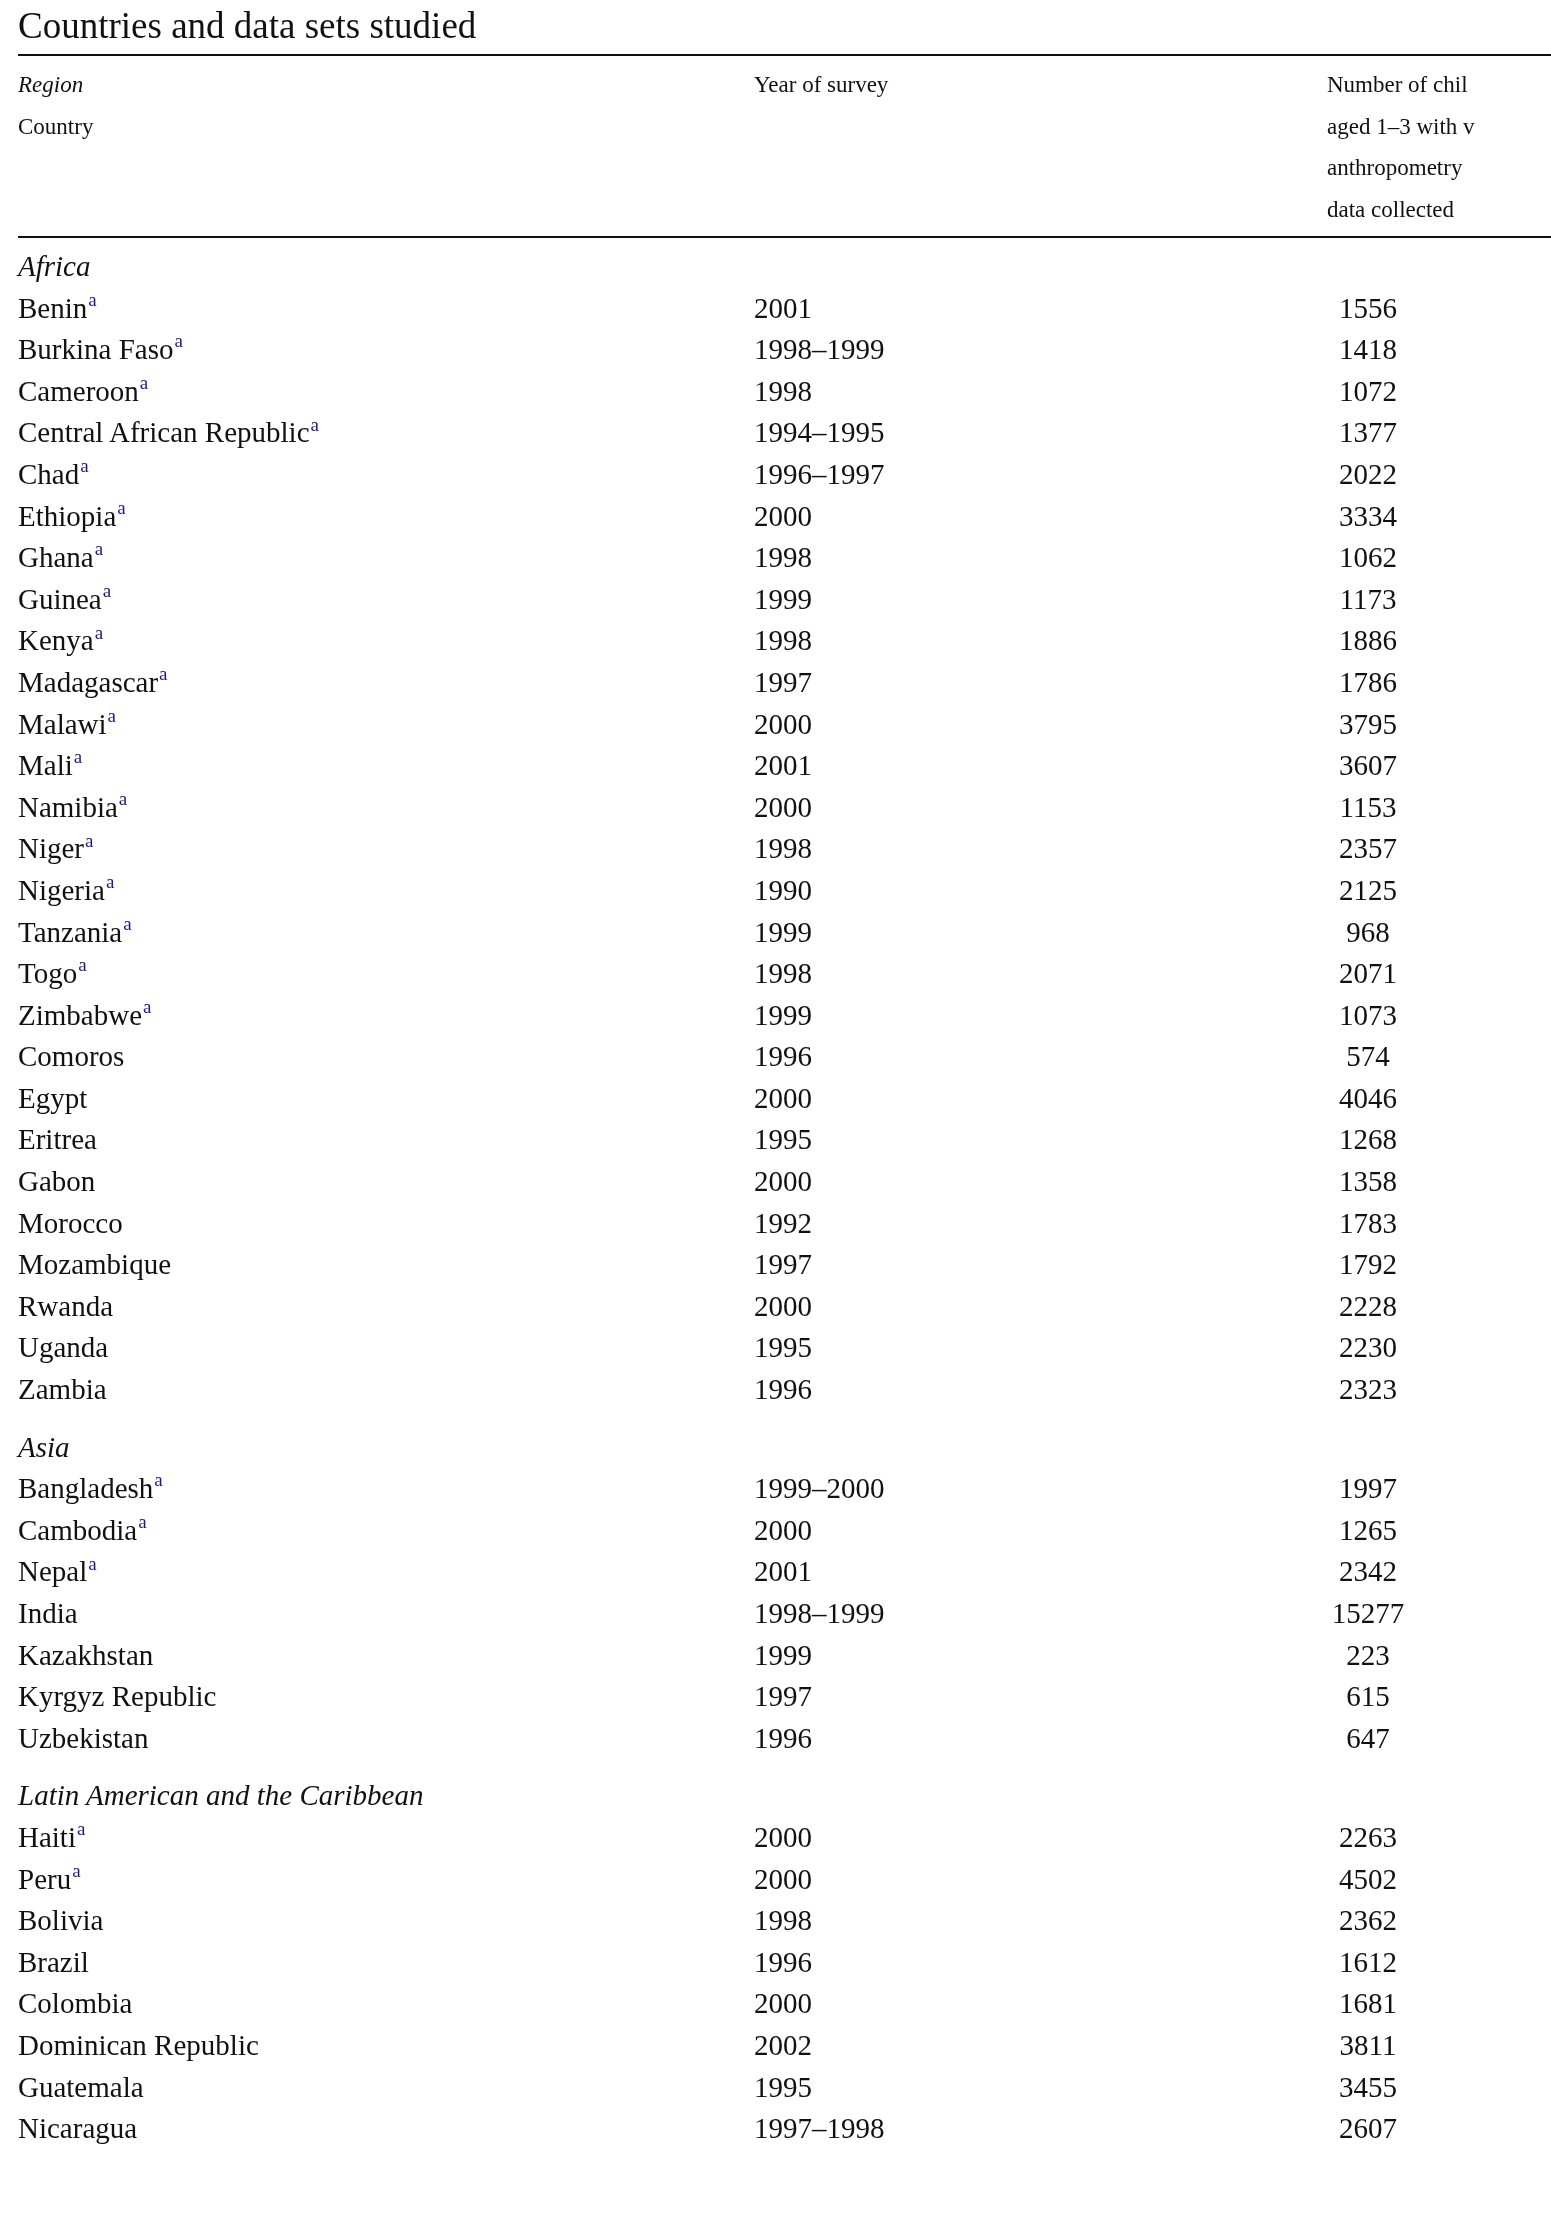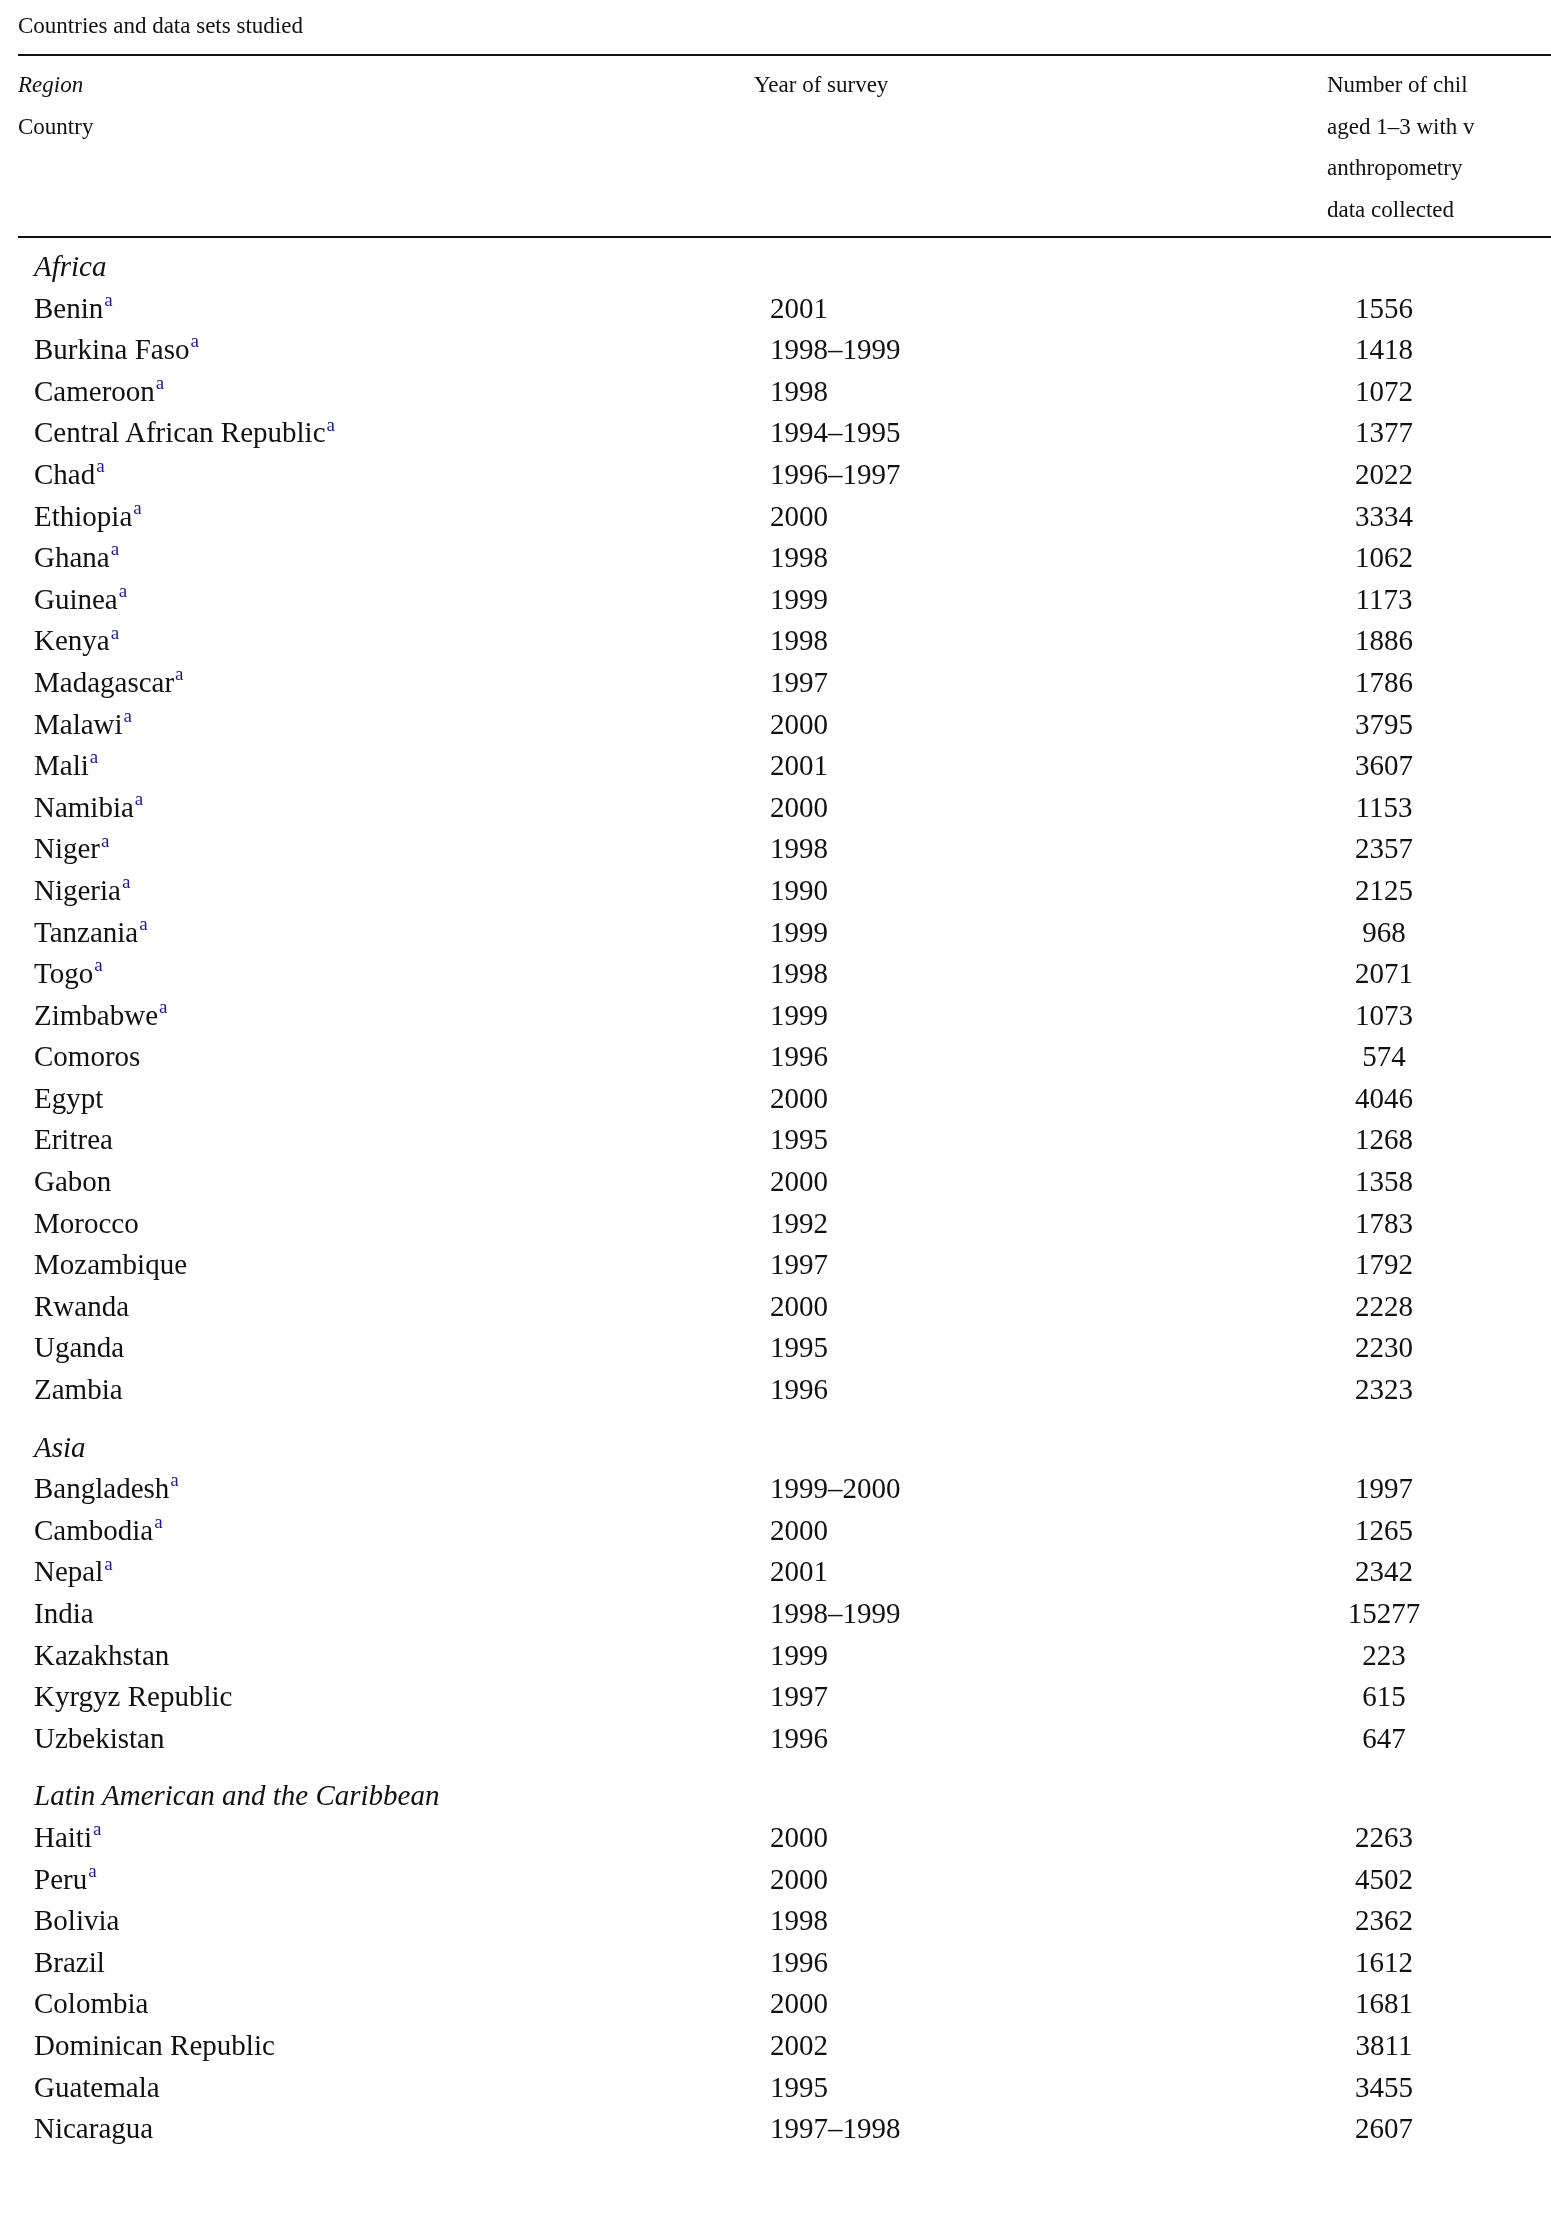--- a/index.html
+++ b/index.html
@@ -3,32 +3,32 @@
 <meta charset="utf-8">
 <style>
   html, body { margin: 0; padding: 0; background: #ffffff; }
   body {
     width: 1551px; height: 2236px; position: relative; overflow: hidden;
     font-family: "Liberation Serif", "DejaVu Serif", serif;
     color: #111111;
   }
   .title {
     position: absolute; left: 18px; top: 8px;
-    font-size: 23px; line-height: 36px; white-space: nowrap;
+    font-size: 37px; line-height: 36px; white-space: nowrap;
   }
   .rule { position: absolute; left: 18px; right: 0; height: 2px; background: #111; }
   .rule.top { top: 54px; }
   .rule.mid { top: 236px; }
   .hdr { position: absolute; font-size: 23px; line-height: 41.5px; white-space: nowrap; }
   .hdr.c1 { left: 18px; top: 64px; }
   .hdr.c2 { left: 754px; top: 64px; }
   .hdr.c3 { left: 1327px; top: 64px; }
   .hdr .line { display: block; height: 41.5px; }
   .it { font-style: italic; }
-  .body { position: absolute; left: 16px; top: 246px; width: 1292px; }
+  .body { position: absolute; left: 0; top: 246px; width: 1292px; }
   .row { position: relative; height: 41.6px; font-size: 29px; line-height: 41.6px; white-space: nowrap; }
   .row .country { position: absolute; left: 18px; }
   .row .year { position: absolute; left: 754px; }
   .row .num { position: absolute; left: 1327px; width: 82px; text-align: center; }
   .row.region .country { font-style: italic; }
   .gap { height: 16px; }
   sup.fn {
     color: #1a1a8c; font-size: 19px; line-height: 0; vertical-align: 0;
     position: relative; top: -0.62em; margin-left: 1px;
   }

